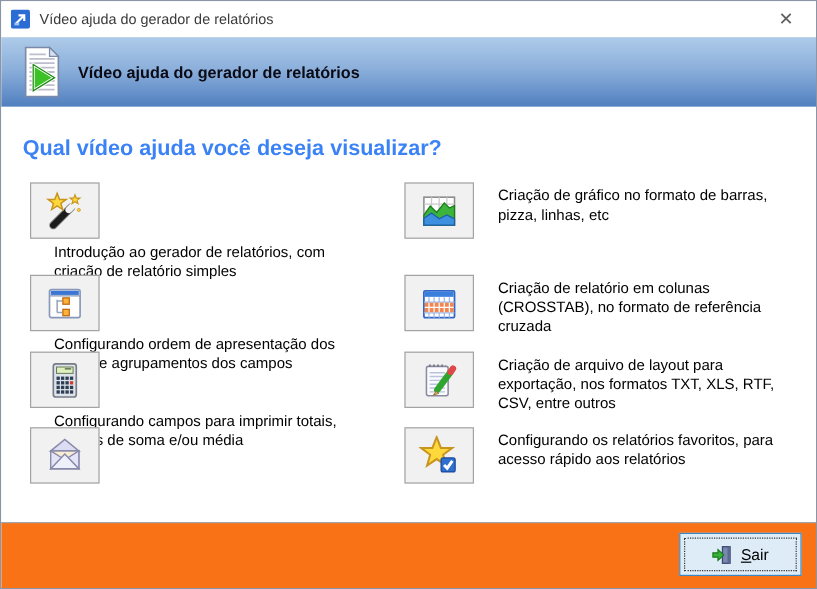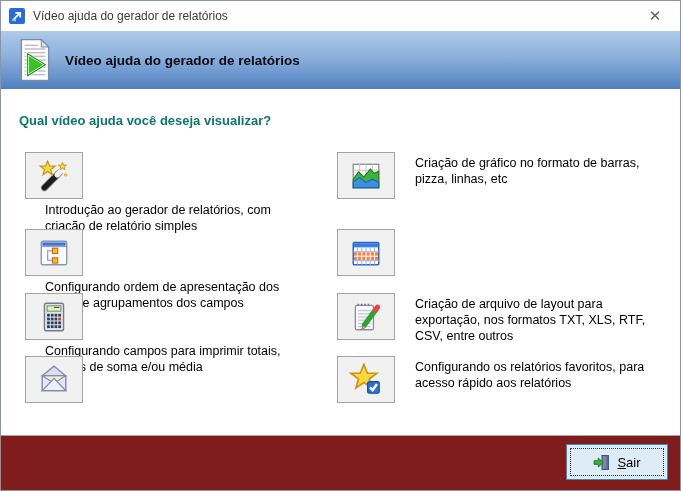--- a/index.html
+++ b/index.html
@@ -11,29 +11,29 @@
   .close-btn{position:absolute;right:10px;top:4px;width:30px;height:22px;display:flex;align-items:center;justify-content:center;
              font-size:15px;color:#5f5f5f;cursor:pointer;background:transparent;border:none;}
   
   .header{position:absolute;left:0;top:30px;width:100%;height:58px;
           background:linear-gradient(180deg,#aecbe9 0%,#8cb0db 45%,#6691ca 80%,#4f7fbd 100%);
           display:flex;align-items:center;}
   .header .doc-icon{margin-left:16px;width:36px;height:44px;flex:0 0 auto;}
   .header .header-title{margin-left:12px;font-size:13.5px;font-weight:bold;color:#0a0a14;}
   
   .content{position:absolute;left:0;top:88px;width:100%;height:346px;background:#ffffff;}
-  .question{position:absolute;left:18px;top:24px;font-size:13px;font-weight:bold;color:#0f766e;}
+  .question{position:absolute;left:18px;top:24px;font-size:18px;font-weight:bold;color:#3b82f6;}
   .help-item{position:absolute;display:flex;align-items:flex-start;}
   .icon-btn{width:56px;height:45px;flex:0 0 auto;background:#f1f1f1;border:1px solid #a3a3a3;
             display:flex;align-items:center;justify-content:center;cursor:pointer;}
   .item-text{margin-left:20px;width:248px;font-size:12.5px;line-height:16px;color:#000;padding-top:3px;}
   .col-l{left:24px;flex-direction:column;} .col-r{left:336px;}
   .row-1{top:63px;} .row-2{top:140px;} .row-3{top:204px;} .row-4{top:267px;}
   
-  .footer{position:absolute;left:0;top:434px;width:100%;height:55px;background:#7f1d1d;border-top:1px solid #a5a5a5;}
+  .footer{position:absolute;left:0;top:434px;width:100%;height:55px;background:#f97316;border-top:1px solid #a5a5a5;}
   .exit-btn{position:absolute;right:12px;top:8px;width:102px;height:36px;background:#ddecf7;border:1px solid #3b87c5;
             display:flex;align-items:center;justify-content:center;gap:7px;cursor:pointer;font-family:inherit;}
   .exit-btn .focus-rect{position:absolute;inset:3px;border:1px dotted #333;pointer-events:none;}
   .exit-btn .exit-label{font-size:13px;color:#000;}
   .exit-btn .exit-label .u{text-decoration:underline;}
 </style>
 </head>
 <body>
 
 <div class="window">
@@ -179,20 +179,21 @@
           <g stroke="#ffffff" stroke-width="1">
             <line x1="8" y1="15.3" x2="8" y2="22.7"></line>
               <line x1="12" y1="15.3" x2="12" y2="22.7"></line>
               <line x1="16" y1="15.3" x2="16" y2="22.7"></line>
             <line x1="20" y1="15.3" x2="20" y2="22.7"></line>
               <line x1="24" y1="15.3" x2="24" y2="22.7"></line>
             <line x1="4.7" y1="19" x2="27.3" y2="19"></line>
           </g>
         </svg>
       </div>
+      <div class="item-text">Criação de relatório em colunas (CROSSTAB), no formato de referência cruzada</div>
     </div>
 
     <div class="help-item col-r row-3">
       <div class="icon-btn">
         <svg width="34" height="34" viewBox="0 0 32 32">
           <rect x="6" y="5" width="17" height="23" rx="1.5" fill="#fbfbff" stroke="#8a8aa0" stroke-width="1.2"></rect>
           <line x1="8" y1="4.5" x2="21" y2="4.5" stroke="#777788" stroke-width="2" stroke-dasharray="1.4,1.8"></line>
           <g stroke="#b8c4dc" stroke-width="1.1">
             <line x1="8.5" y1="10" x2="20.5" y2="10"></line>
               <line x1="8.5" y1="13" x2="20.5" y2="13"></line>

